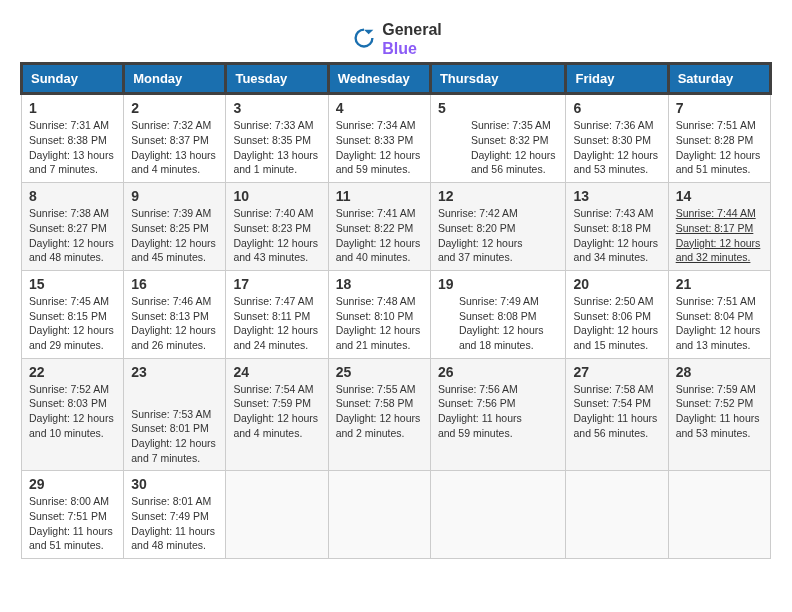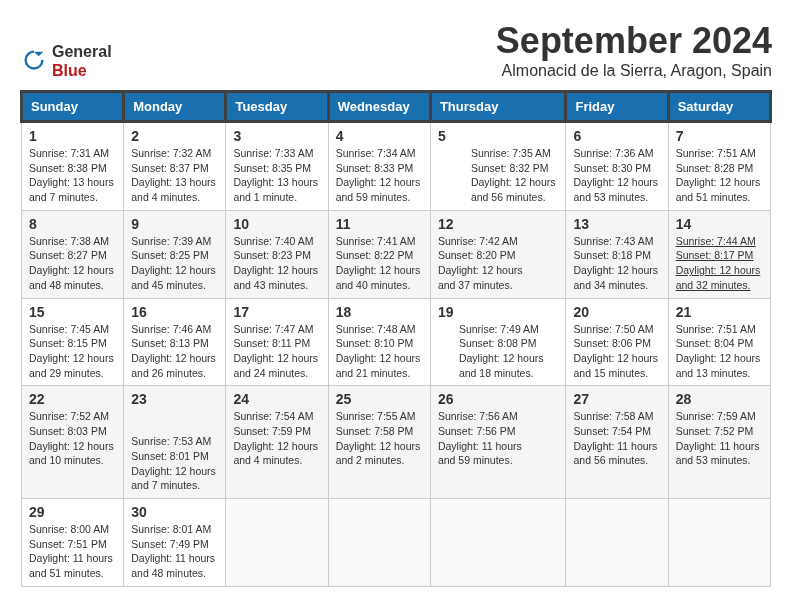--- a/index.html
+++ b/index.html
@@ -6,22 +6,23 @@
     body {
       font-family: Arial, sans-serif;
       background: #fff;
       width: 792px;
       min-height: 612px;
       padding: 20px;
     }
     .header {
       display: flex;
       justify-content: space-between;
-      align-items: flex-end;
-      margin-bottom: 10px;
+      align-items: center;
+      margin-bottom: 4px;
+      flex-direction: column;
     }
     .logo {
       display: flex;
       align-items: center;
       gap: 4px;
     }
     .logo-icon {
       width: 28px;
       height: 28px;
     }
@@ -82,27 +83,23 @@
 
 <div class="header">
   <div class="logo">
     <svg class="logo-icon" viewBox="0 0 30 30">
       <path d="M15 5 C10 5 6 9 6 14 C6 19 10 23 15 23 C20 23 24 19 24 14" fill="none" stroke="#1a6faf" stroke-width="2.5"></path>
       <path d="M15 5 L20 10 L25 5" fill="#1a6faf"></path>
     </svg>
     <div>
       <div style="font-size:16px; font-weight:bold; color:#333; line-height:1.2;">
         <span>General</span><br>
-        <span style="color:#b91c1c;">Blue</span>
+        <span style="color:#8b5cf6;">Blue</span>
       </div>
     </div>
-  </div>
-  <div class="title-block">
-    <div class="month-title">September 2024</div>
-    <div class="location">Almonacid de la Sierra, Aragon, Spain</div>
   </div>
 </div>
 
 <table class="calendar">
   <thead>
     <tr>
       <th>Sunday</th>
       <th>Monday</th>
       <th>Tuesday</th>
       <th>Wednesday</th>
@@ -245,21 +242,21 @@
         </td>
         <td>
           <div class="day-number">19</div>
           <div class="day-info" style="white-space: pre-line; margin-left: 21px;">Sunrise: 7:49 AM
 Sunset: 8:08 PM
 Daylight: 12 hours
 and 18 minutes.</div>
         </td>
         <td>
           <div class="day-number">20</div>
-          <div class="day-info" style="white-space: pre-line;">Sunrise: 7:50 AM
+          <div class="day-info" style="white-space: pre-line;">Sunrise: 2:50 AM
 Sunset: 8:06 PM
 Daylight: 12 hours
 and 15 minutes.</div>
         </td>
         <td>
           <div class="day-number">21</div>
           <div class="day-info" style="white-space: pre-line;">Sunrise: 7:51 AM
 Sunset: 8:04 PM
 Daylight: 12 hours
 and 13 minutes.</div>

